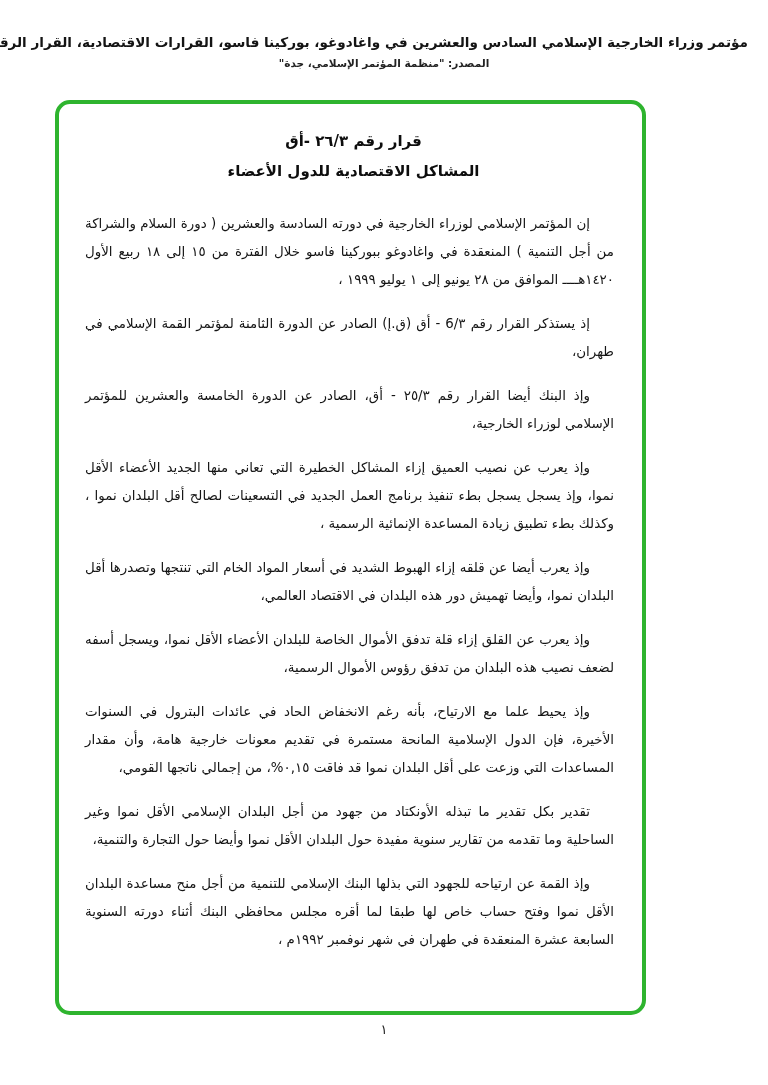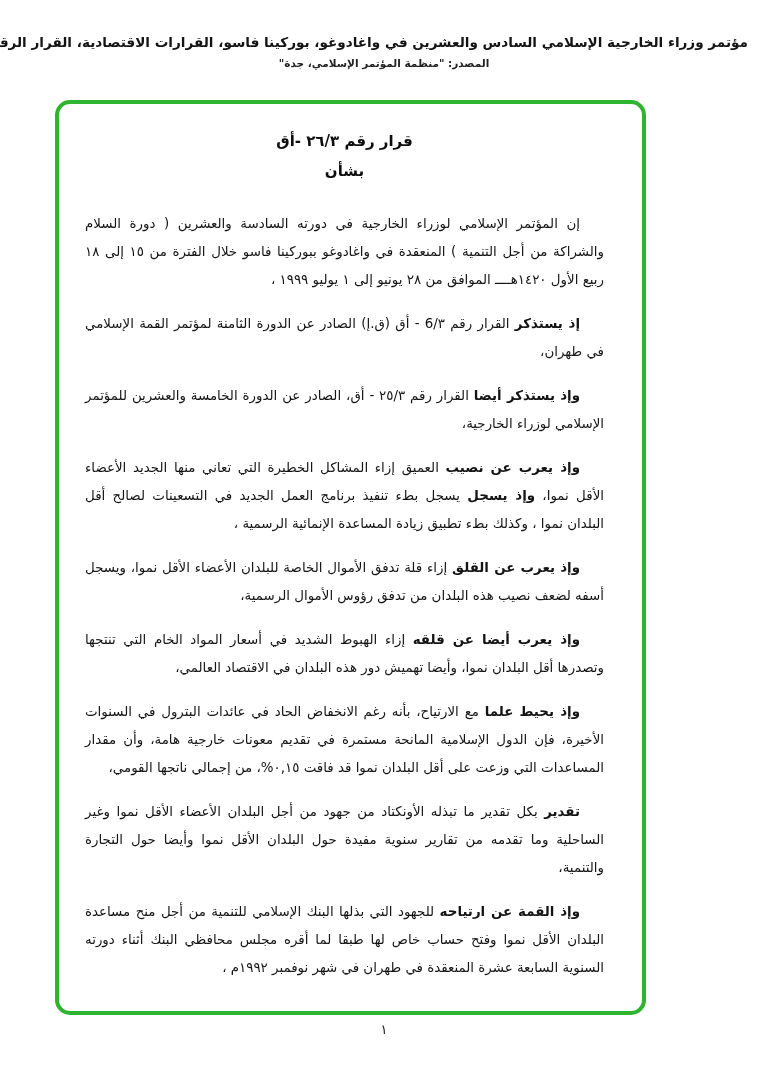--- a/index.html
+++ b/index.html
@@ -20,73 +20,73 @@
   }
   .top-header .source{
     margin-top:7px;font-size:10.5px;font-weight:bold;color:#222;
   }
   
   .frame{
     position:absolute;top:100px;left:55px;width:591px;height:915px;
     box-sizing:border-box;
     border:4px solid var(--green,#2eb42e);
     border-radius:15px;
-    padding:16px 38px 0 26px;
+    padding:16px 20px 0 26px;
     direction:rtl;
   }
   .title-block{
     text-align:center;font-weight:bold;color:#0d0d0d;
     font-size:15px;line-height:30px;
     margin:6px 0 24px 0;
   }
   .body-text{font-size:13.4px;line-height:28px;color:#141414;}
   .body-text p{
-    margin:0 0 16px 0;
+    margin:0 8px 16px 0;
     text-align:justify;
     text-indent:24px;
   }
-  .body-text .b{font-weight:bold;}
+  .body-text .b{font-weight:normal;}
   .page-num{
     position:absolute;top:1022px;left:0;right:0;
     text-align:center;font-size:13px;color:#222;
   }
 </style>
 </head>
 <body>
 
 <div class="page">
 
   <div class="top-header">
     <div class="line1">مؤتمر وزراء الخارجية الإسلامي السادس والعشرين في واغادوغو، بوركينا فاسو، القرارات الاقتصادية، القرار الرقم ٢٦/٣-أق</div>
     <div class="source">المصدر:  "منظمة المؤتمر الإسلامي، جدة"</div>
   </div>
 
   <div class="frame">
 
     <div class="title-block">
       <div>قرار رقم ٢٦/٣ -أق</div>
-      <div>بشأن</div>
+      <div>المشاكل الاقتصادية للدول الأعضاء</div>
     </div>
 
     <div class="body-text">
       <p><span>إن المؤتمر الإسلامي لوزراء الخارجية في دورته السادسة والعشرين ( دورة السلام والشراكة من أجل التنمية ) المنعقدة في واغادوغو ببوركينا فاسو خلال الفترة من ١٥ إلى ١٨ ربيع الأول ١٤٢٠هــــ الموافق من ٢٨ يونيو إلى ١ يوليو ١٩٩٩ ،</span></p>
 
       <p><span class="b">إذ يستذكر</span><span> القرار رقم 6/٣ - أق (ق.إ) الصادر عن الدورة الثامنة لمؤتمر القمة الإسلامي في طهران،</span></p>
 
-      <p><span class="b">وإذ يستذكر أيضا</span><span> القرار رقم ٢٥/٣ - أق، الصادر عن الدورة الخامسة والعشرين للمؤتمر الإسلامي لوزراء الخارجية،</span></p>
+      <p><span class="b">وإذ البنك أيضا</span><span> القرار رقم ٢٥/٣ - أق، الصادر عن الدورة الخامسة والعشرين للمؤتمر الإسلامي لوزراء الخارجية،</span></p>
 
       <p><span class="b">وإذ يعرب عن نصيب</span><span> العميق إزاء المشاكل الخطيرة التي تعاني منها الجديد الأعضاء الأقل نموا، </span><span class="b">وإذ يسجل</span><span> يسجل بطء تنفيذ برنامج العمل الجديد في التسعينات لصالح أقل البلدان نموا ، وكذلك بطء تطبيق زيادة المساعدة الإنمائية الرسمية ،</span></p>
 
+      <p><span class="b">وإذ يعرب أيضا عن قلقه</span><span> إزاء الهبوط الشديد في أسعار المواد الخام التي تنتجها وتصدرها أقل البلدان نموا، وأيضا تهميش دور هذه البلدان في الاقتصاد العالمي،</span></p>
+
       <p><span class="b">وإذ يعرب عن القلق</span><span> إزاء قلة تدفق الأموال الخاصة للبلدان الأعضاء الأقل نموا، ويسجل أسفه لضعف نصيب هذه البلدان من تدفق رؤوس الأموال الرسمية،</span></p>
-
-      <p><span class="b">وإذ يعرب أيضا عن قلقه</span><span> إزاء الهبوط الشديد في أسعار المواد الخام التي تنتجها وتصدرها أقل البلدان نموا، وأيضا تهميش دور هذه البلدان في الاقتصاد العالمي،</span></p>
 
       <p><span class="b">وإذ يحيط علما</span><span> مع الارتياح، بأنه رغم الانخفاض الحاد في عائدات البترول في السنوات الأخيرة، فإن الدول الإسلامية المانحة مستمرة في تقديم معونات خارجية هامة، وأن مقدار المساعدات التي وزعت على أقل البلدان نموا قد فاقت ٠,١٥%، من إجمالي ناتجها القومي،</span></p>
 
-      <p><span class="b">تقدير</span><span> بكل تقدير ما تبذله الأونكتاد من جهود من أجل البلدان الأعضاء الأقل نموا وغير الساحلية وما تقدمه من تقارير سنوية  مفيدة حول البلدان الأقل نموا وأيضا حول التجارة والتنمية،</span></p>
+      <p><span class="b">تقدير</span><span> بكل تقدير ما تبذله الأونكتاد من جهود من أجل البلدان الإسلامي الأقل نموا وغير الساحلية وما تقدمه من تقارير سنوية  مفيدة حول البلدان الأقل نموا وأيضا حول التجارة والتنمية،</span></p>
 
       <p><span class="b">وإذ القمة عن ارتياحه</span><span> للجهود التي بذلها البنك الإسلامي للتنمية من أجل منح مساعدة البلدان الأقل نموا وفتح حساب خاص لها طبقا لما أقره مجلس محافظي البنك أثناء دورته السنوية السابعة عشرة المنعقدة في طهران في شهر نوفمبر ١٩٩٢م ،</span></p>
     </div>
 
   </div>
 
   <div class="page-num">١</div>
 
 </div>
 

